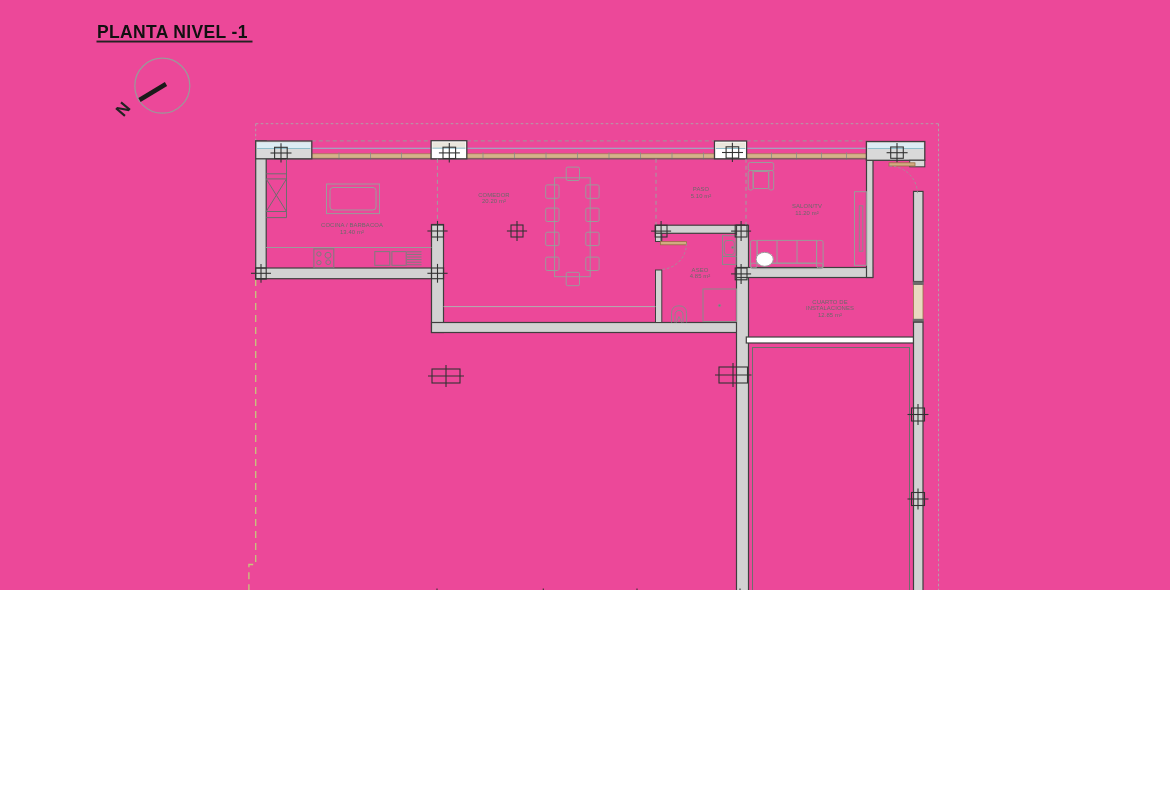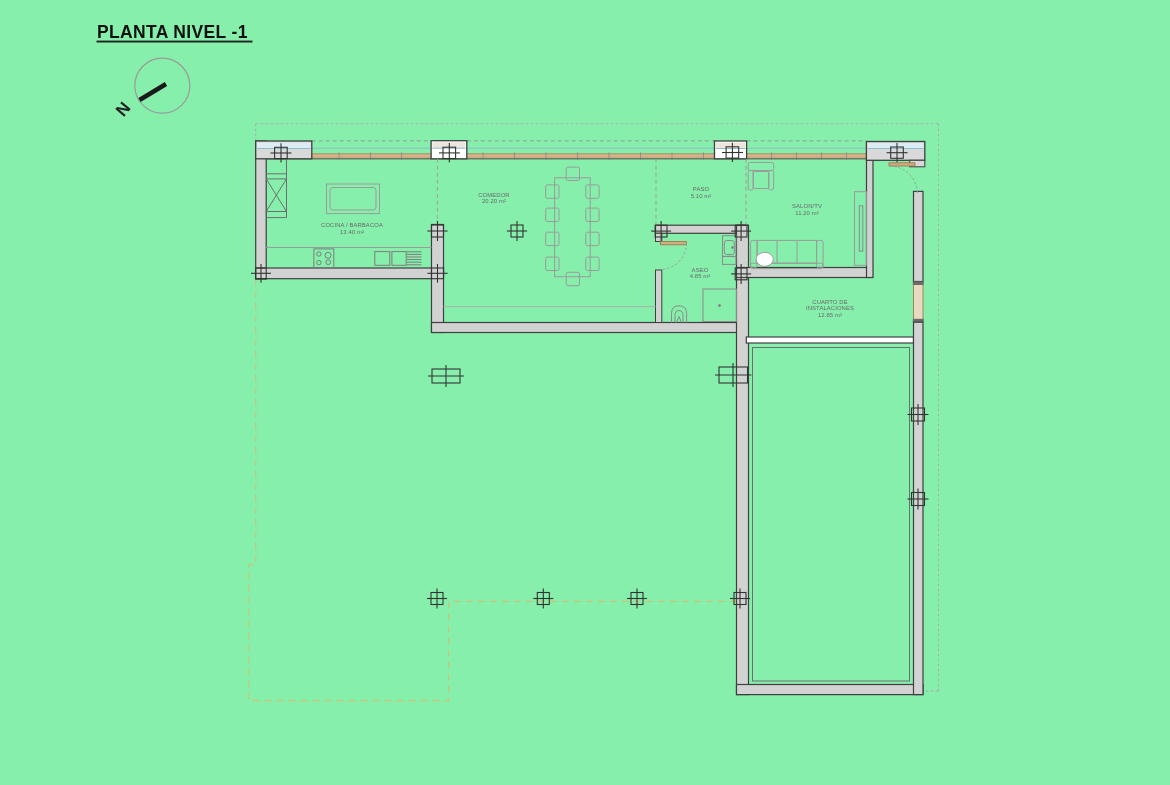--- a/index.html
+++ b/index.html
@@ -1,16 +1,16 @@
 <!DOCTYPE html>
 <html><head>
 <meta charset="utf-8">
 <style>
   html,body{margin:0;padding:0;background:#ffffff;}
-  .page{position:relative;width:1170px;height:785px;background:#86efac;overflow:hidden;
+  .page{position:relative;width:1170px;height:590px;background:#ec4899;overflow:hidden;
         font-family:"Liberation Sans", sans-serif;}
   svg{position:absolute;left:0;top:0;filter:blur(0.38px);}
   text{font-family:"Liberation Sans", sans-serif;}
 </style>
 </head>
 <body>
 <div class="page">
 <svg width="1170" height="785" viewBox="0 0 1170 785">
 
   <g>

